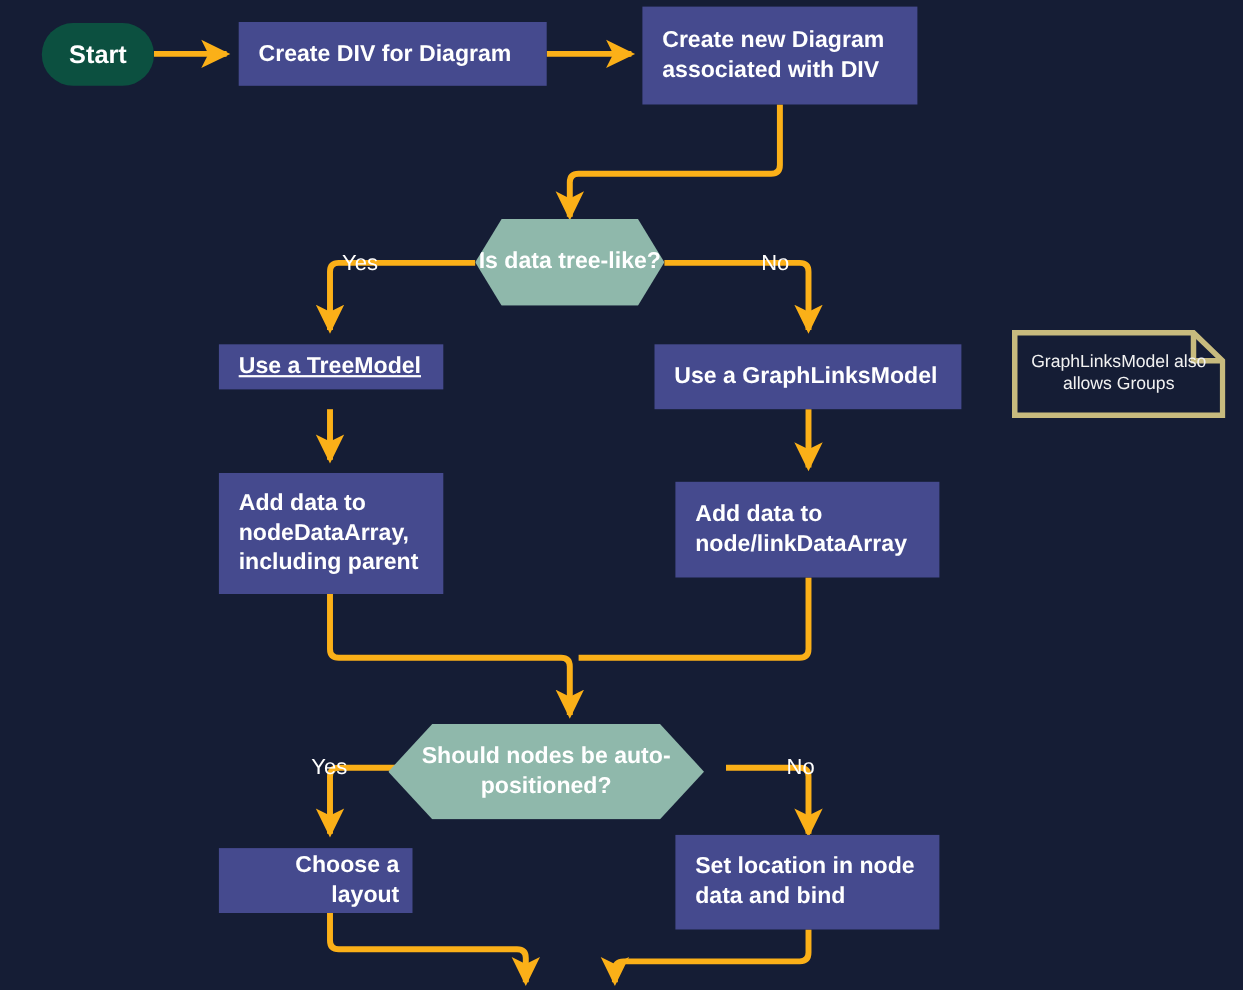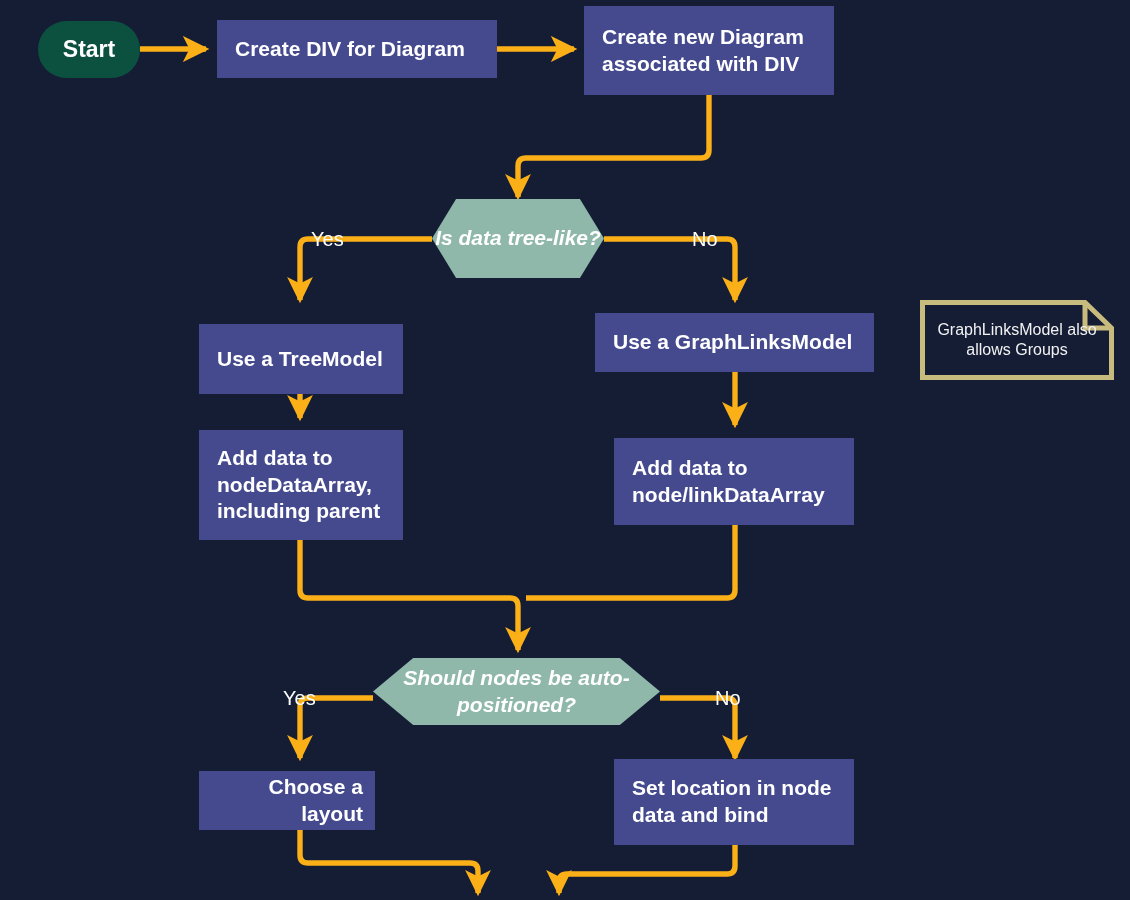--- a/index.html
+++ b/index.html
@@ -48,21 +48,20 @@
     font-size: 23px;
     justify-content: center;
     padding: 0 10px;
   }
   .node-decision {
     font-size: 21px;
     justify-content: center;
     text-align: center;
     background: #8fb8ab;
     clip-path: polygon(14% 0%, 86% 0%, 100% 50%, 86% 100%, 14% 100%, 0% 50%);
-    font-style: italic;
   }
   .node-comment {
     font-size: 16px;
     font-weight: normal;
     text-align: center;
     justify-content: center;
     color: #f2f2f2;
     background: transparent;
   }
   .comment-outline {
@@ -141,21 +140,21 @@
   </div>
 
   <div class="edge-label" style="left:311px; top:228px;">
     <span>Yes</span>
   </div>
 
   <div class="edge-label" style="left:692px; top:228px;">
     <span>No</span>
   </div>
 
-  <div class="node node-process" style="left:199px; top:324px; width:204px; height:70px;">
+  <div class="node node-process" style="left:199px; top:313px; width:204px; height:41px;text-decoration:underline;">
     <span>Use a TreeModel</span>
   </div>
 
   <div class="node node-process" style="left:595px; top:313px; width:279px; height:59px;">
     <span>Use a GraphLinksModel</span>
   </div>
 
   <div class="node node-process" style="left:199px; top:430px; width:204px; height:110px;">
     <span>Add data to nodeDataArray, including parent</span>
   </div>
@@ -165,21 +164,21 @@
   </div>
 
   <div class="node node-comment" style="left:920px; top:300px; width:194px; height:80px;">
     <svg class="comment-outline" viewBox="0 0 194 80" xmlns="http://www.w3.org/2000/svg" preserveAspectRatio="none">
       <path d="M 2.5 2.5 L 165 2.5 L 191.5 28 L 191.5 77.5 L 2.5 77.5 Z" fill="none" stroke="#c8bb7e" stroke-width="5"></path>
       <path d="M 165 2.5 L 165 28 L 191.5 28" fill="none" stroke="#c8bb7e" stroke-width="5"></path>
     </svg>
     <span style="position:relative; z-index:1;">GraphLinksModel also allows Groups</span>
   </div>
 
-  <div class="node node-decision" style="left:373px; top:658px; width:287px; height:67px;justify-content:center;">
+  <div class="node node-decision" style="left:353px; top:658px; width:287px; height:87px;justify-content:center;">
     <span>Should nodes be auto-positioned?</span>
   </div>
 
   <div class="edge-label" style="left:283px; top:687px;">
     <span>Yes</span>
   </div>
 
   <div class="edge-label" style="left:715px; top:687px;">
     <span>No</span>
   </div>

